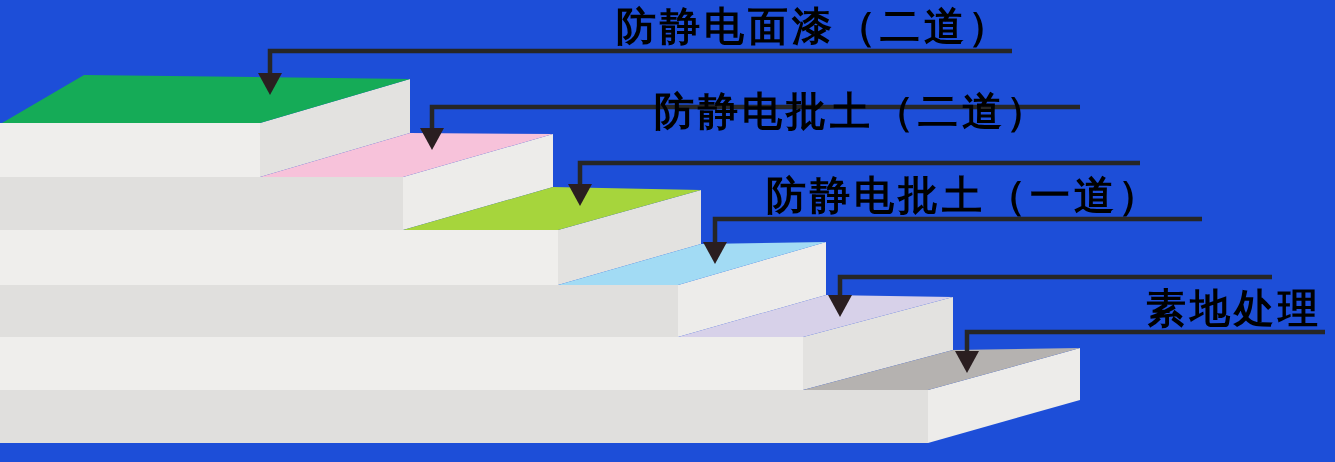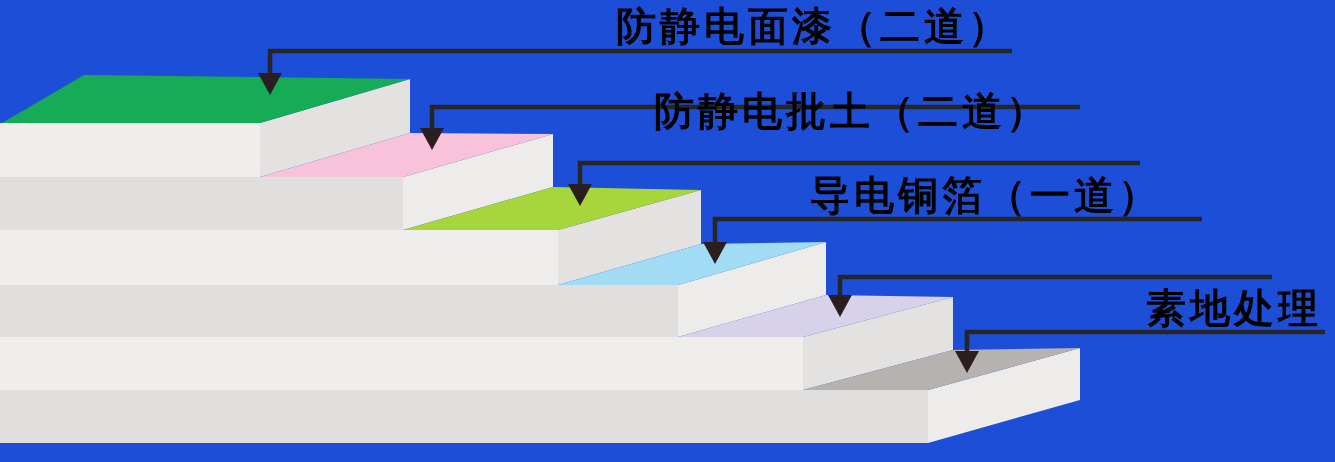--- a/index.html
+++ b/index.html
@@ -73,16 +73,16 @@
 
     <polyline fill="none" stroke-width="4.5" points="1272,277 840,277 840,301" stroke="#262626"></polyline>
     <polygon points="840,317 828,295 852,295" fill="#2A1E20"></polygon>
 
     <polyline fill="none" stroke-width="4.5" points="1325,332 967,332 967,357" stroke="#262626"></polyline>
     <polygon points="967,373 955,351 979,351" fill="#2A1E20"></polygon>
   </svg>
 
   <div class="layer-label lbl1">防静电面漆（二道）</div>
   <div class="layer-label lbl2">防静电批土（二道）</div>
-  <div class="layer-label lbl4">导电铜箔（一道）</div>
+  <div class="layer-label lbl4">防静电批土（一道）</div>
   <div class="layer-label lbl6">素地处理</div>
 
 </div>
 
 </body></html>

